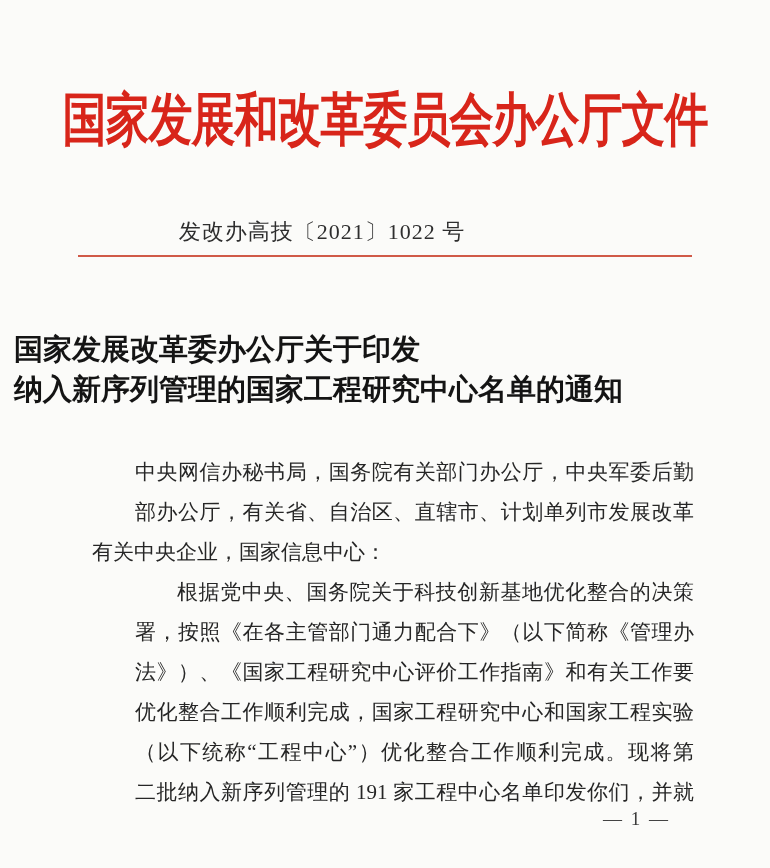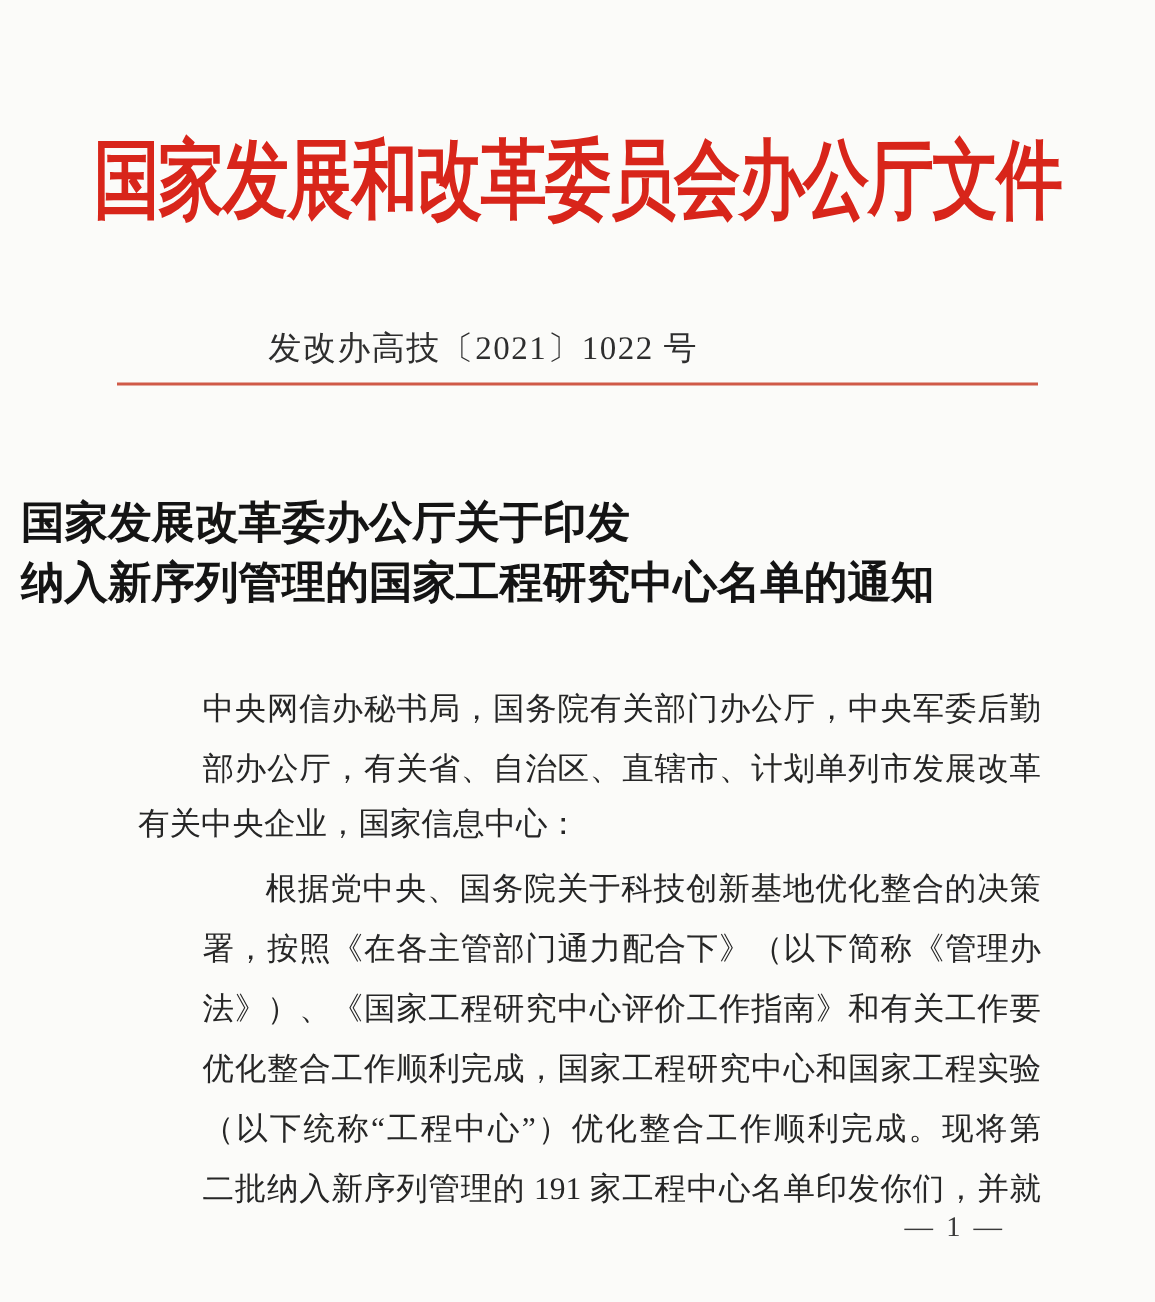--- a/index.html
+++ b/index.html
@@ -79,21 +79,21 @@
     width: 602px;
     font-size: 21px;
     color: var(--text-color);
   }
   .body-text .bl {
     height: 40px;
     line-height: 40px;
     overflow: hidden;
   }
   .jl { text-align: justify; text-align-last: justify; text-justify: distribute; margin-left: 43px; }
-  .ll { text-align: left; font-family: Liberation Mono, monospace; }
+  .ll { text-align: left; }
   .il { text-indent: 42px; }
   
   .page-number {
     position: absolute;
     top: 808px;
     right: 100px;
     font-size: 19px;
     letter-spacing: 2px;
     color: #3a3a3a;
   }

